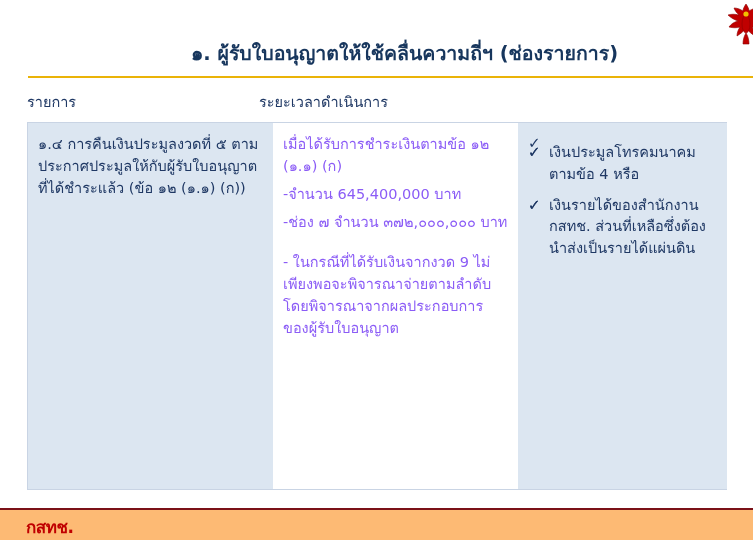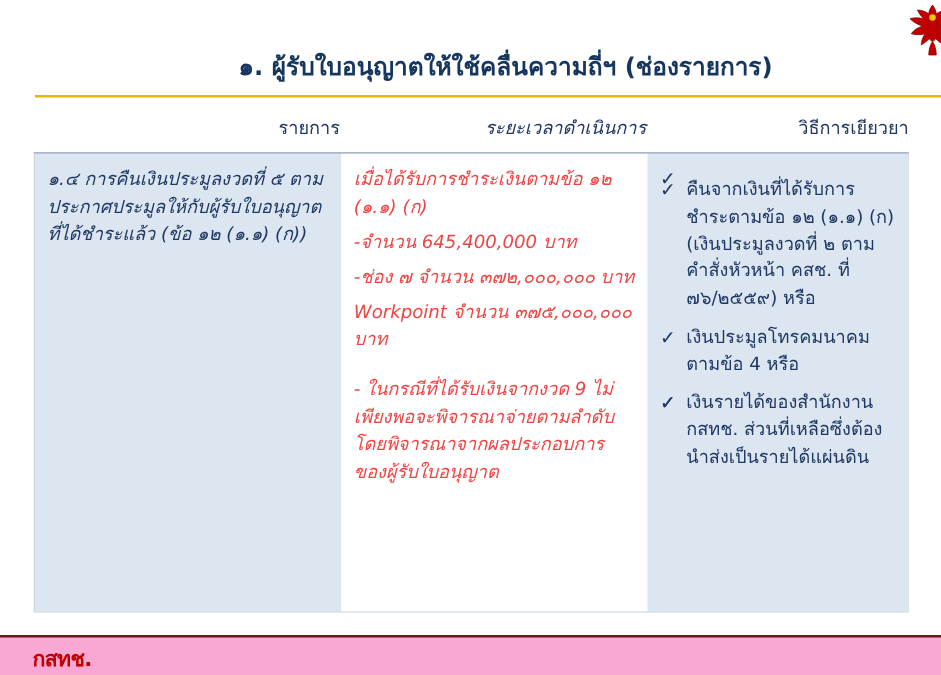--- a/index.html
+++ b/index.html
@@ -58,26 +58,26 @@
     position: absolute;
     left: 27px;
     top: 88px;
     width: 700px;
     height: 34px;
     border-bottom: 1.5px solid #1f3864;
   }
   .col-head {
     position: absolute;
     top: 2px;
-    text-align: right;
+    text-align: left;
     font-size: 14.5px;
     color: #1f3864;
   }
   .ch1 { left: 0px;   width: 245px; }
-  .ch2 { left: 245px; width: 245px; font-style: italic; }
+  .ch2 { left: 232px; width: 245px; }
   .ch3 { left: 490px; width: 210px; }
 
   
   .table-body {
     position: absolute;
     left: 27px;
     top: 122px;
     width: 700px;
     height: 368px;
     border: 1px solid #c9d4e4;
@@ -106,23 +106,22 @@
     left: 490px;
     width: 209px;
     background: #dce6f1;
     color: #1f3864;
   }
 
   .para {
     font-size: 14.5px;
     line-height: 1.52;
     margin: 0 0 6px 0;
-    font-style: italic;
-  }
-  .cell-2 .para { color: #ef4444; }
+  }
+  .cell-2 .para { color: #8b5cf6; }
   .cell-1 .para { color: #1f3864; }
 
   .gap { height: 12px; }
 
   
   .check-item {
     position: relative;
     padding-left: 21px;
     font-size: 14.5px;
     line-height: 1.5;
@@ -139,21 +138,21 @@
   }
 
   
   .footer {
     position: absolute;
     left: 0;
     bottom: 0;
     width: 753px;
     height: 30px;
     border-top: 2px solid #7b1118;
-    background: #f9a8d4;
+    background: #fdba74;
   }
   .footer-logo {
     position: absolute;
     left: 26px;
     top: 3px;
     font-size: 17px;
     font-weight: bold;
     color: #c00000;
     letter-spacing: -0.5px;
   }
@@ -173,45 +172,42 @@
           <path d="M21 31 C19 34 18 38 18 42 L24 42 C24 38 23 34 21 31 Z"></path>
         </g>
         <circle cx="21" cy="12" r="2.6" fill="#f2c200"></circle>
       </svg>
     </div>
   </div>
 
   <div class="col-heads">
     <div class="col-head ch1">รายการ</div>
     <div class="col-head ch2">ระยะเวลาดำเนินการ</div>
-    <div class="col-head ch3">วิธีการเยียวยา</div>
   </div>
 
   <div class="table-body">
 
     <div class="cell cell-1">
       <p class="para">๑.๔ การคืนเงินประมูลงวดที่ ๕ ตามประกาศประมูลให้กับผู้รับใบอนุญาตที่ได้ชำระแล้ว (ข้อ ๑๒ (๑.๑) (ก))</p>
     </div>
 
     <div class="cell cell-2">
       <p class="para">เมื่อได้รับการชำระเงินตามข้อ ๑๒ (๑.๑) (ก)</p>
       <p class="para">-จำนวน 645,400,000 บาท</p>
       <p class="para">-ช่อง ๗  จำนวน ๓๗๒,๐๐๐,๐๐๐ บาท</p>
-      <p class="para">Workpoint จำนวน ๓๗๕,๐๐๐,๐๐๐ บาท</p>
       <div class="gap"></div>
       <p class="para">- ในกรณีที่ได้รับเงินจากงวด 9 ไม่เพียงพอจะพิจารณาจ่ายตามลำดับโดยพิจารณาจากผลประกอบการของผู้รับใบอนุญาต</p>
     </div>
 
     <div class="cell cell-3">
       <div class="check-item">
         <span class="check-mark">✓</span>
       </div>
       <div class="check-item">
         <span class="check-mark">✓</span>
-        <span>คืนจากเงินที่ได้รับการชำระตามข้อ ๑๒ (๑.๑) (ก) (เงินประมูลงวดที่ ๒ ตามคำสั่งหัวหน้า คสช. ที่ ๗๖/๒๕๕๙) หรือ</span>
       </div>
       <div class="check-item">
         <span class="check-mark">✓</span>
         <span>เงินประมูลโทรคมนาคมตามข้อ 4 หรือ</span>
       </div>
       <div class="check-item">
         <span class="check-mark">✓</span>
       </div>
       <div class="check-item">
         <span class="check-mark">✓</span>

